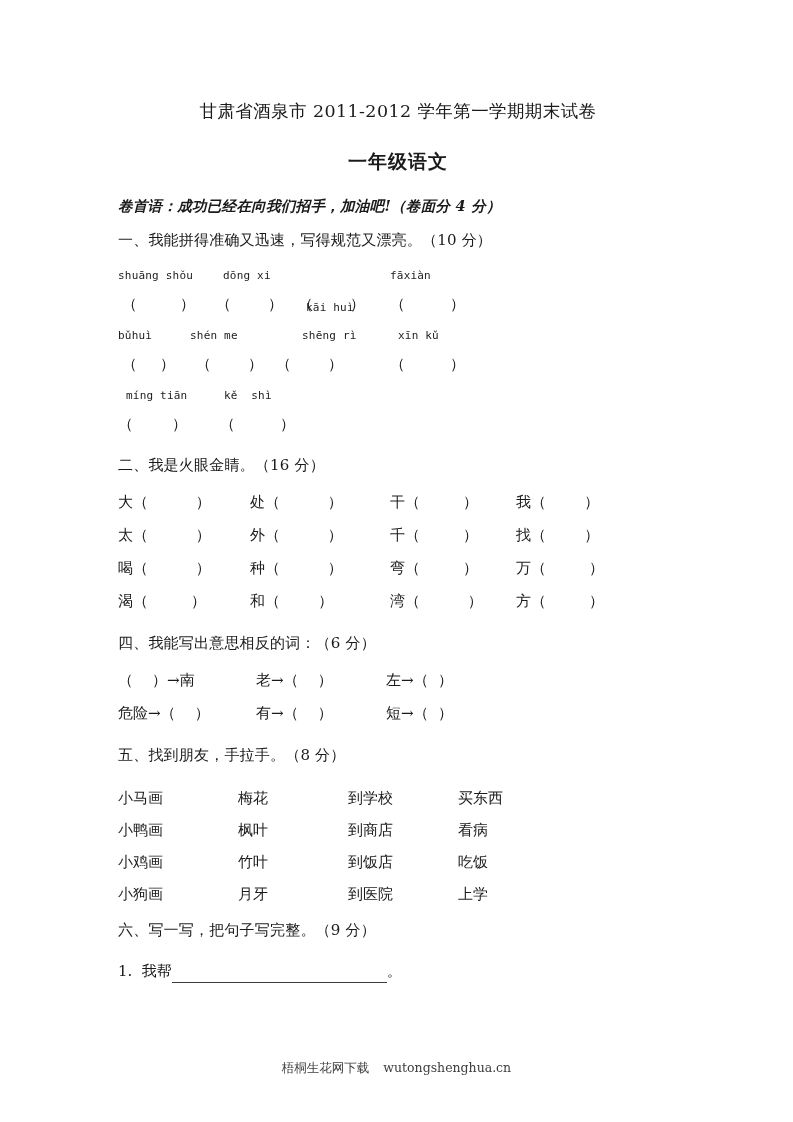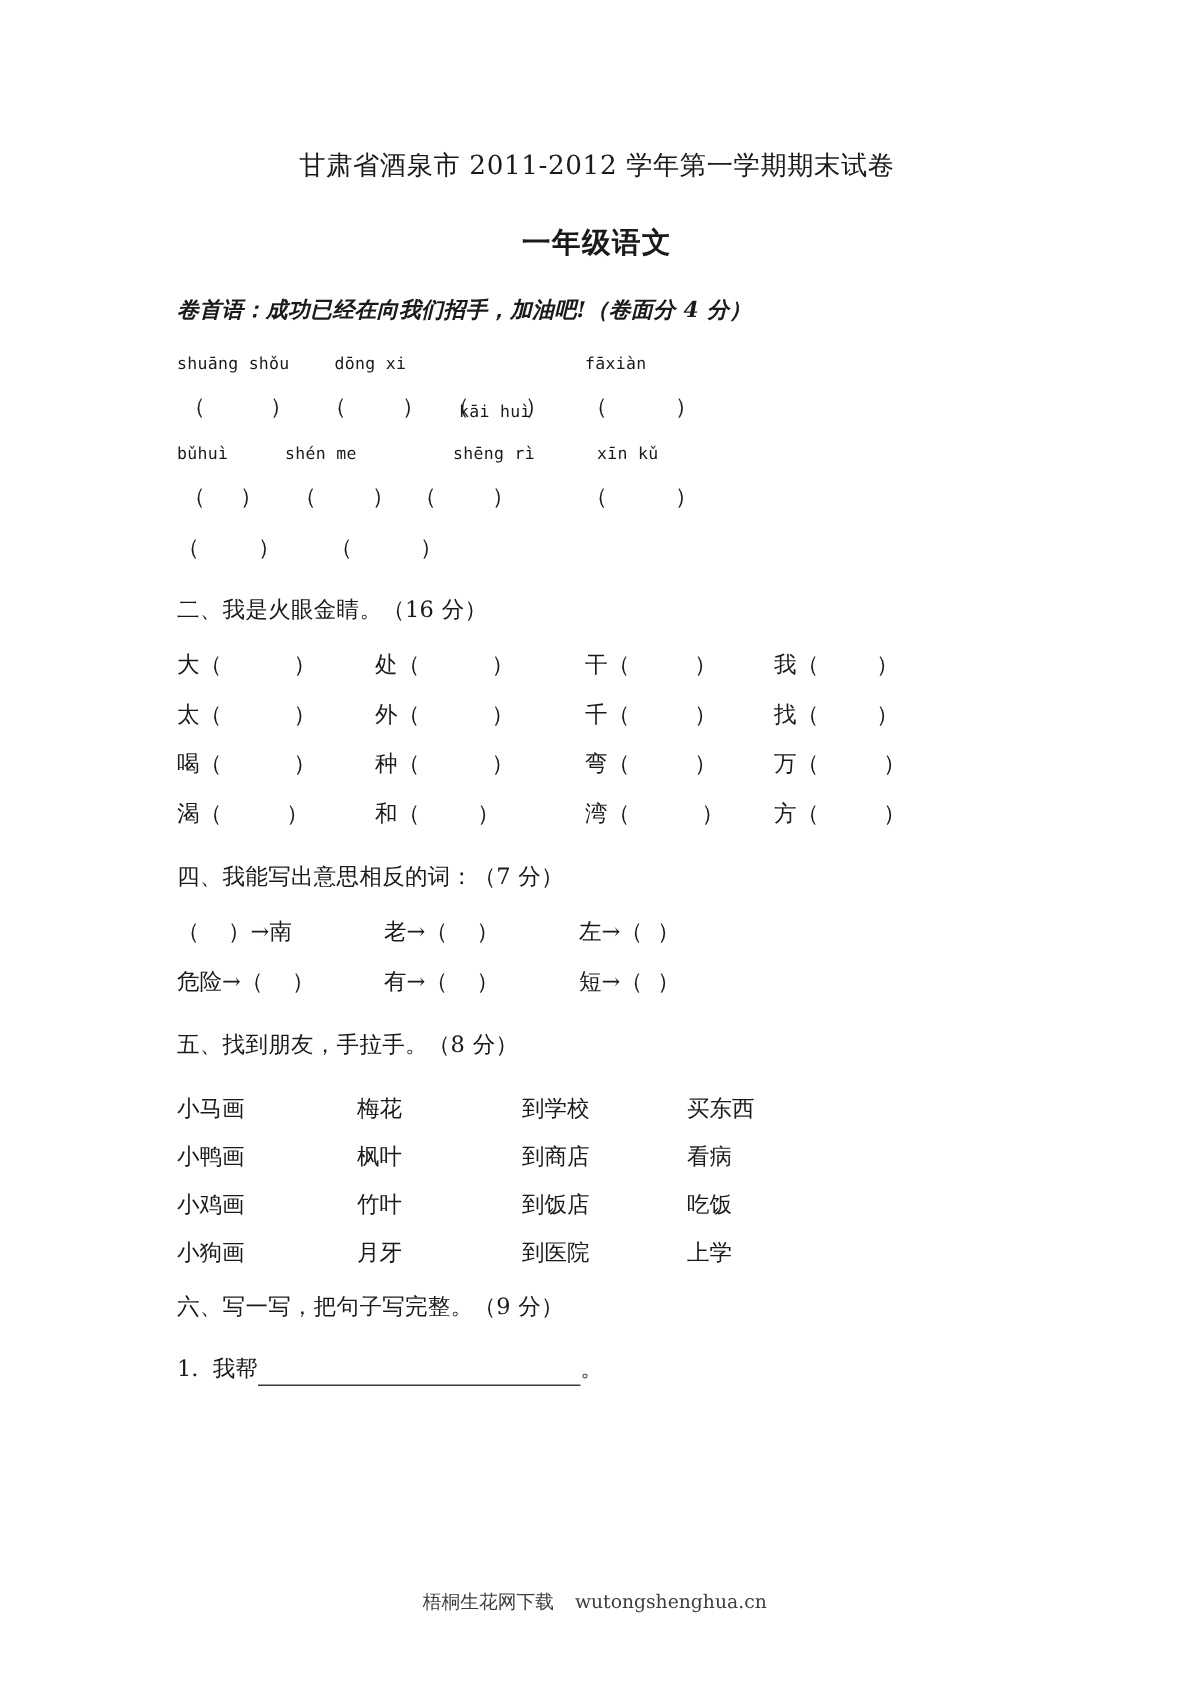--- a/index.html
+++ b/index.html
@@ -179,30 +179,32 @@
 <body>
 
 <div class="page">
   <div class="content">
 
     <div class="doc-title">甘肃省酒泉市 2011-2012 学年第一学期期末试卷</div>
     <div class="doc-subtitle">一年级语文</div>
     <div class="preamble">卷首语：成功已经在向我们招手，加油吧!（卷面分 4 分）</div>
 
     <div class="section">
+      <div class="section-title">一、我能拼得准确又迅速，写得规范又漂亮。（10 分）</div>
       <div id="s1-rows">
           <div class="pinyin-block">
             <div class="pinyin-row"><span class="pin-item" style="left: 0px;">shuāng shǒu</span><span class="pin-item" style="left: 105px;">dōng xi</span><span class="pin-item" style="left: 188px; margin-top: 32px;">kāi huì</span><span class="pin-item" style="left: 272px;">fāxiàn</span></div>
             <div class="paren-row"><span class="paren-item" style="left: 4px;">（</span><span class="paren-item" style="left: 62px;">）</span><span class="paren-item" style="left: 98px;">（</span><span class="paren-item" style="left: 150px;">）</span><span class="paren-item" style="left: 180px;">（</span><span class="paren-item" style="left: 232px;">）</span><span class="paren-item" style="left: 272px;">（</span><span class="paren-item" style="left: 332px;">）</span></div>
           </div>
           <div class="pinyin-block">
             <div class="pinyin-row"><span class="pin-item" style="left: 0px;">bǔhuì</span><span class="pin-item" style="left: 72px;">shén me</span><span class="pin-item" style="left: 184px;">shēng rì</span><span class="pin-item" style="left: 280px;">xīn kǔ</span></div>
             <div class="paren-row"><span class="paren-item" style="left: 4px;">（</span><span class="paren-item" style="left: 42px;">）</span><span class="paren-item" style="left: 78px;">（</span><span class="paren-item" style="left: 130px;">）</span><span class="paren-item" style="left: 158px;">（</span><span class="paren-item" style="left: 210px;">）</span><span class="paren-item" style="left: 272px;">（</span><span class="paren-item" style="left: 332px;">）</span></div>
           </div>
           <div class="pinyin-block">
+            <div class="pinyin-row"><span class="pin-item" style="left: 8px;">míng tiān</span><span class="pin-item" style="left: 106px;">kě  shì</span></div>
             <div class="paren-row"><span class="paren-item" style="left: 0px;">（</span><span class="paren-item" style="left: 54px;">）</span><span class="paren-item" style="left: 102px;">（</span><span class="paren-item" style="left: 162px;">）</span></div>
           </div>
         </div>
     </div>
 
     <div class="section">
       <div class="section-title">二、我是火眼金睛。（16 分）</div>
       <div id="s2-rows">
           <div class="char-row">
             <div class="char-cell" style="width: 132px;"><span class="ch">大</span><span class="pr">（          ）</span></div>
@@ -226,21 +228,21 @@
             <div class="char-cell" style="width: 132px;"><span class="ch">渴</span><span class="pr">（         ）</span></div>
             <div class="char-cell" style="width: 140px;"><span class="ch">和</span><span class="pr">（        ）</span></div>
             <div class="char-cell" style="width: 126px;"><span class="ch">湾</span><span class="pr">（          ）</span></div>
             <div class="char-cell" style="width: 120px;"><span class="ch">方</span><span class="pr">（         ）</span></div>
           </div>
         </div>
     </div>
 
 
     <div class="section">
-      <div class="section-title">四、我能写出意思相反的词：（7 分）</div>
+      <div class="section-title">四、我能写出意思相反的词：（6 分）</div>
       <div id="s4-rows">
           <div class="ant-row">
             <div class="ant-cell" style="width: 138px;">（    ）→南</div>
             <div class="ant-cell" style="width: 130px;">老→（    ）</div>
             <div class="ant-cell" style="width: 110px;">左→（  ）</div>
           </div>
           <div class="ant-row">
             <div class="ant-cell" style="width: 138px;">危险→（    ）</div>
             <div class="ant-cell" style="width: 130px;">有→（    ）</div>
             <div class="ant-cell" style="width: 110px;">短→（  ）</div>

